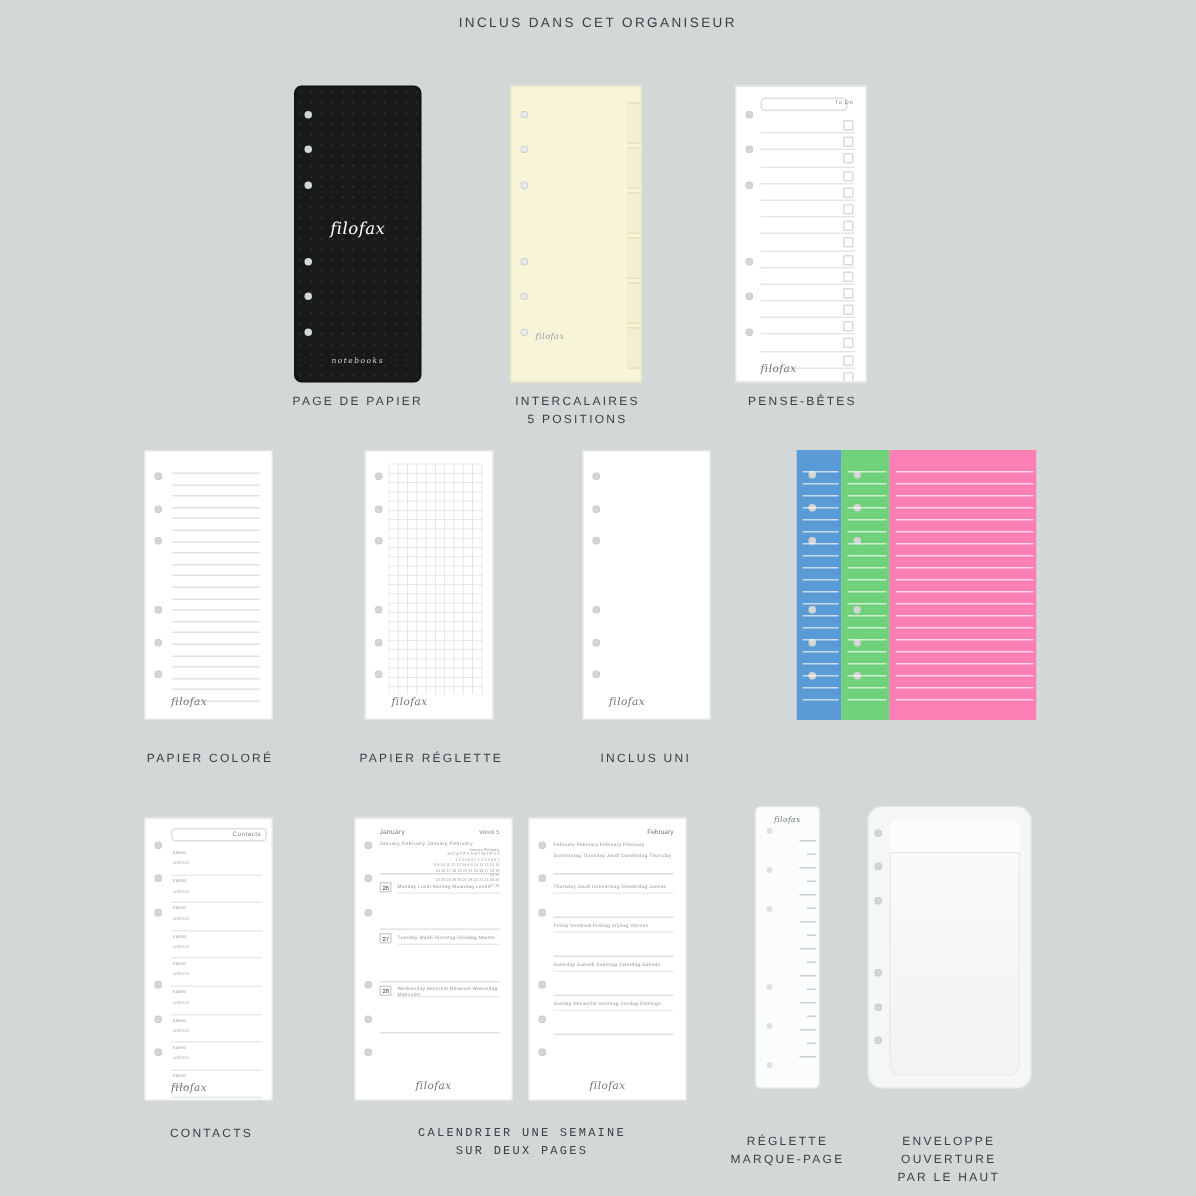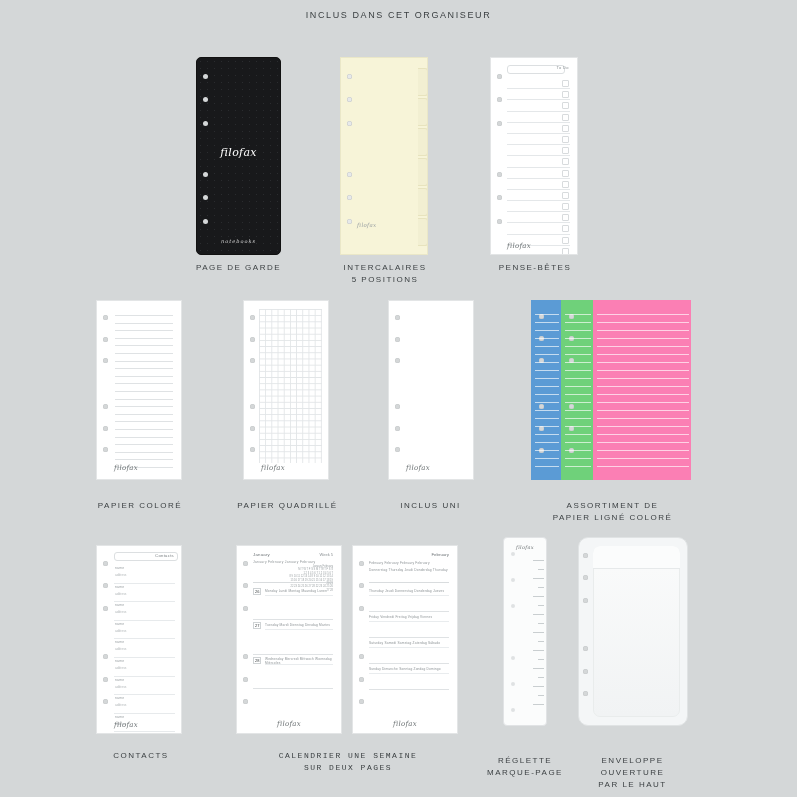--- a/index.html
+++ b/index.html
@@ -479,21 +479,21 @@
       <i></i>
         <i></i>
         <i></i>
         <i></i>
         <i></i>
         <i></i>
     </div>
     <div class="brand center white" style="top:88px;">filofax</div>
     <div class="brand center small-white" style="bottom:10px;">notebooks</div>
   </div>
-  <div class="caption" style="left:176px; top:262px; width:125px;">PAGE DE GARDE</div>
+  <div class="caption" style="left:176px; top:262px; width:125px;">PAGE DE PAPIER</div>
 
   <div class="insert cream" style="left:340px; top:57px; width:88px; height:198px;">
     <div class="holes light">
       <i></i>
         <i></i>
         <i></i>
         <i></i>
         <i></i>
         <i></i>
     </div>
@@ -618,21 +618,21 @@
     <div class="holes">
       <i></i>
         <i></i>
         <i></i>
         <i></i>
         <i></i>
         <i></i>
     </div>
     <div class="brand" style="left:17px; bottom:7px;">filofax</div>
   </div>
-  <div class="caption" style="left:230px; top:500px; width:115px;">PAPIER QUADRILLÉ</div>
+  <div class="caption" style="left:230px; top:500px; width:115px;">PAPIER RÉGLETTE</div>
 
   <div class="insert white" style="left:388px; top:300px; width:86px; height:180px;">
     <div class="holes">
       <i></i>
         <i></i>
         <i></i>
         <i></i>
         <i></i>
         <i></i>
     </div>
@@ -717,22 +717,20 @@
       <div class="ln" style="top:110px;"></div>
         <div class="ln" style="top:118px;"></div>
       <div class="ln" style="top:126px;"></div>
         <div class="ln" style="top:134px;"></div>
       <div class="ln" style="top:142px;"></div>
         <div class="ln" style="top:150px;"></div>
       <div class="ln" style="top:158px;"></div>
         <div class="ln" style="top:166px;"></div>
     </div>
   </div>
-  <div class="caption" style="left:530px; top:500px; width:165px;">ASSORTIMENT DE
-PAPIER LIGNÉ COLORÉ</div>
 
   <div class="insert white" style="left:96px; top:545px; width:86px; height:189px;">
     <div class="holes">
       <i></i>
         <i></i>
         <i></i>
         <i></i>
         <i></i>
         <i></i>
     </div>

